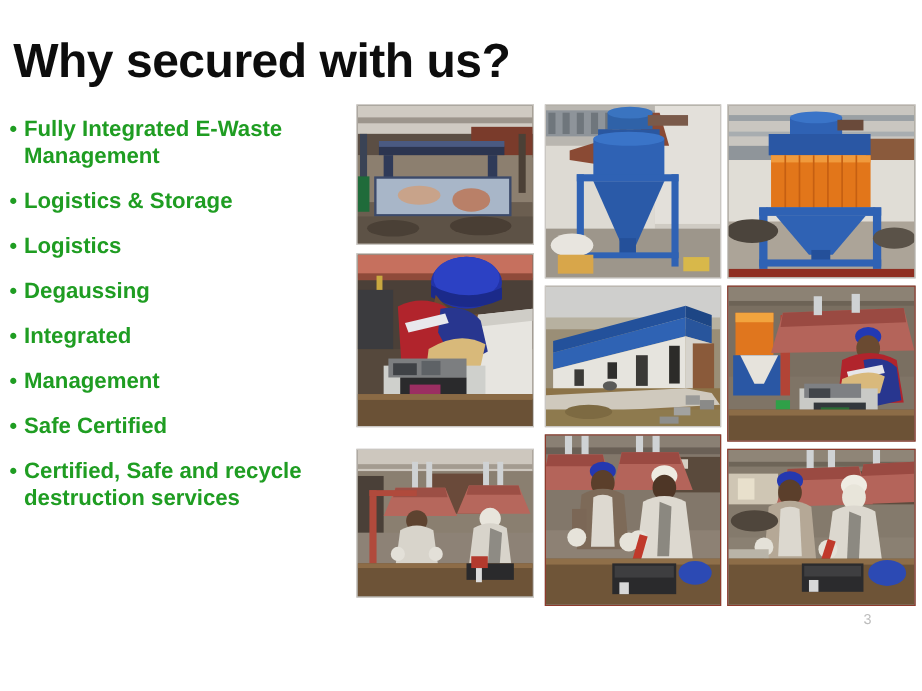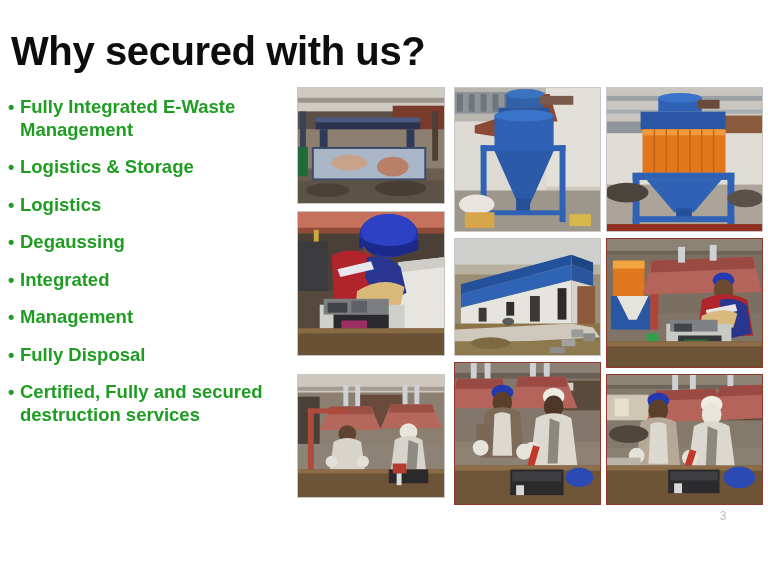--- a/index.html
+++ b/index.html
@@ -150,25 +150,25 @@
     <li class="bullet-item">
       <span class="bullet-dot">•</span>
       <span class="bullet-text">Integrated</span>
     </li>
     <li class="bullet-item">
       <span class="bullet-dot">•</span>
       <span class="bullet-text">Management</span>
     </li>
     <li class="bullet-item">
       <span class="bullet-dot">•</span>
-      <span class="bullet-text">Fully Disposal</span>
-    </li>
-    <li class="bullet-item">
-      <span class="bullet-dot">•</span>
-      <span class="bullet-text">Certified, Fully and secured destruction services</span>
+      <span class="bullet-text">Safe Certified</span>
+    </li>
+    <li class="bullet-item">
+      <span class="bullet-dot">•</span>
+      <span class="bullet-text">Certified, Safe and recycle destruction services</span>
     </li>
   </ul>
 
   <div class="collage">
 
     <div class="photo-col col-1">
 
       <div class="photo c1r1">
         <div class="ph-inner">
           <svg viewBox="0 0 148 117" preserveAspectRatio="none" width="100%" height="100%">

